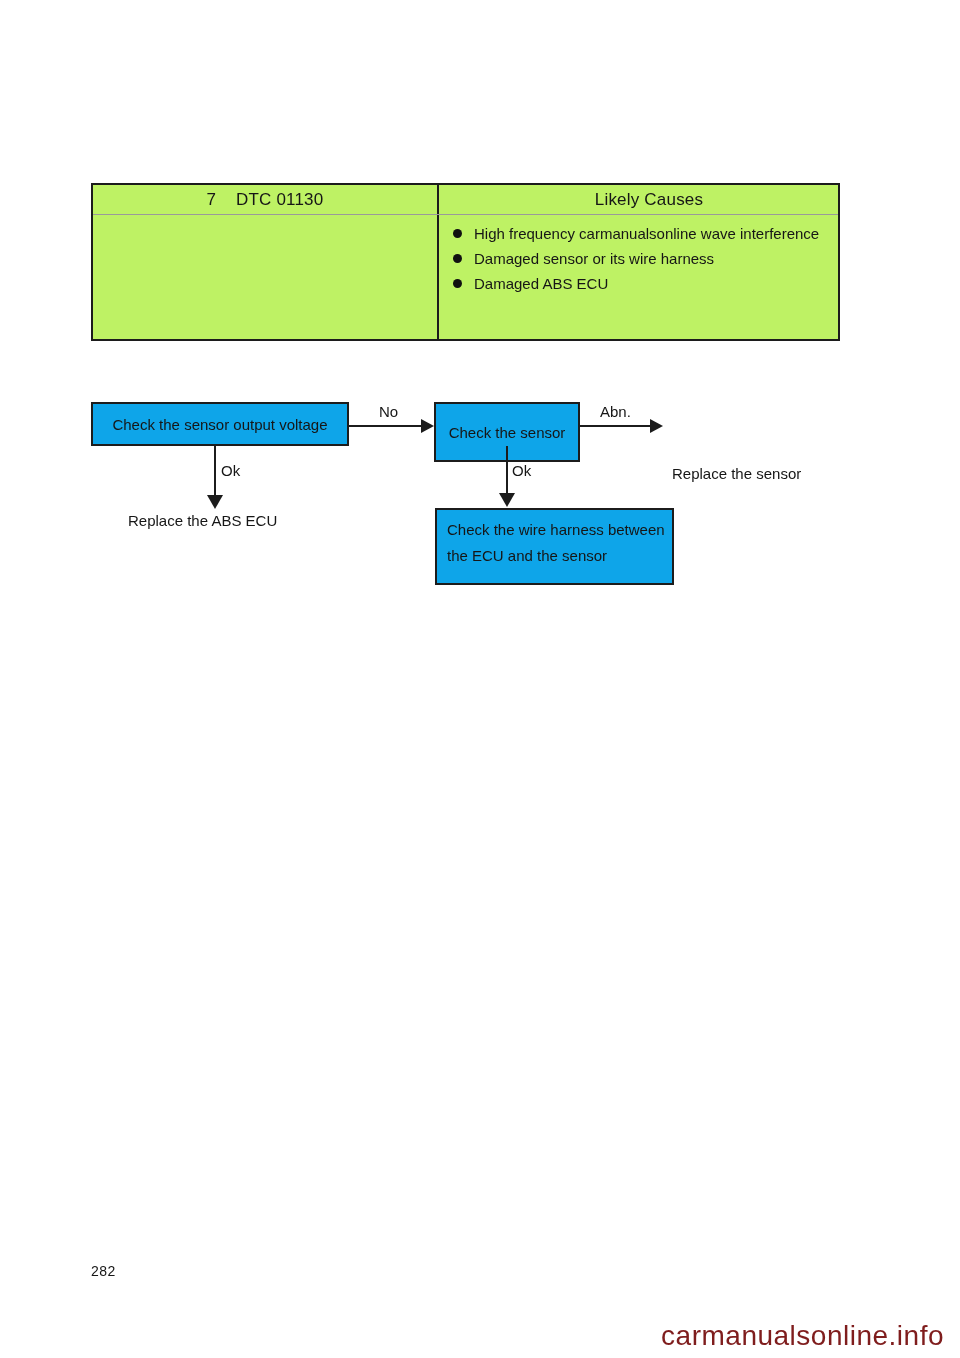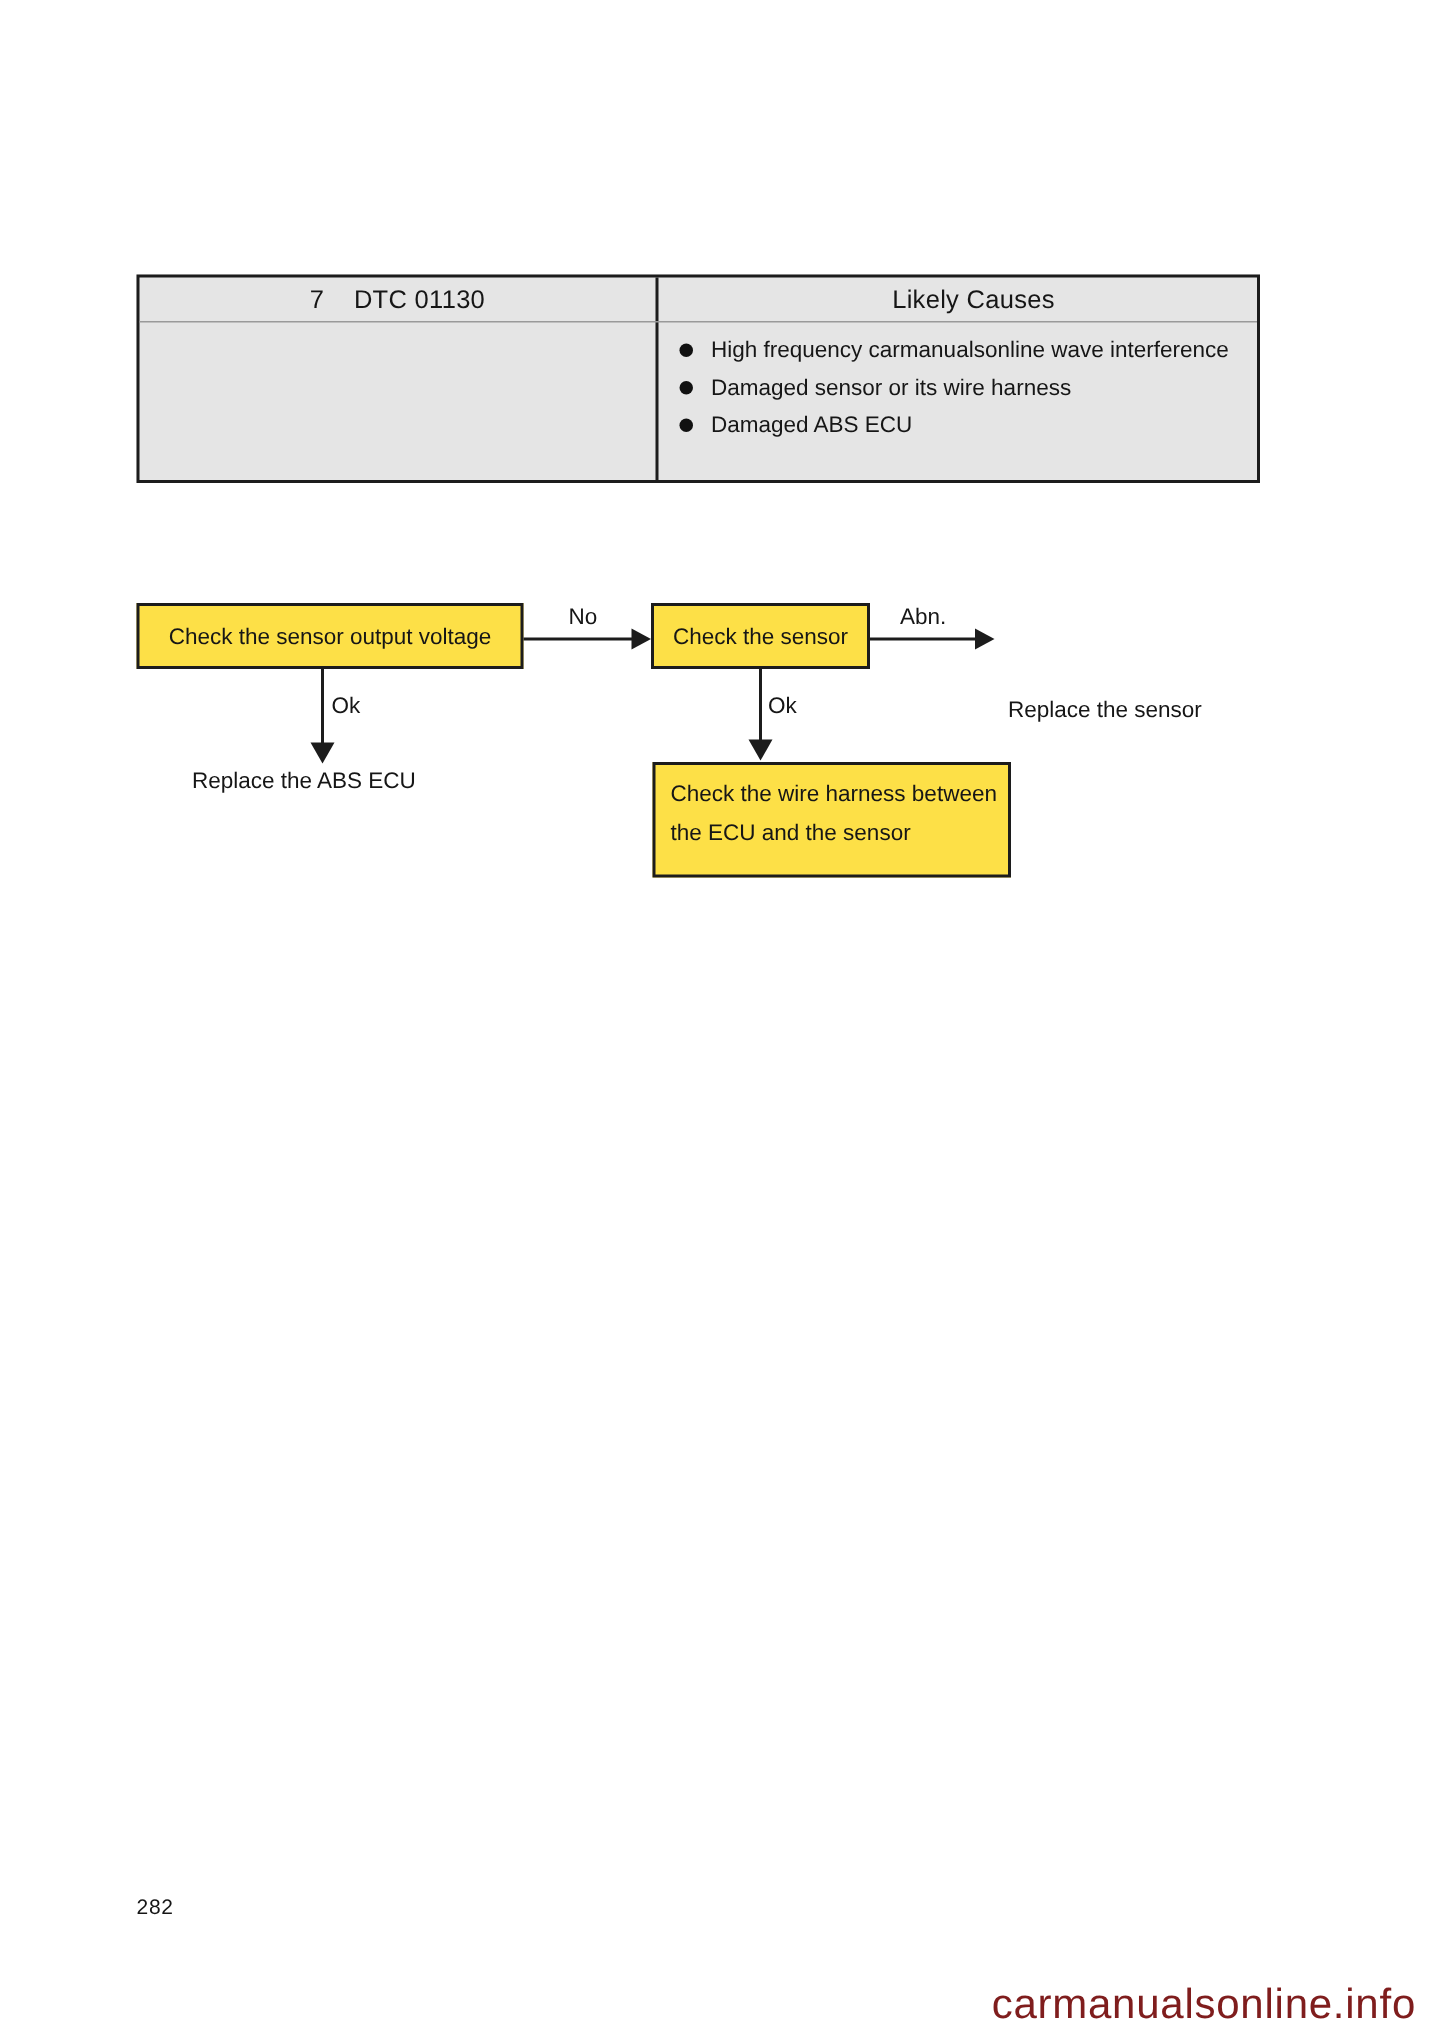--- a/index.html
+++ b/index.html
@@ -10,23 +10,23 @@
     height: 1358px;
     font-family: "Liberation Sans", sans-serif;
     color: #161616;
     overflow: hidden;
   }
 
   
   .dtc-table {
     position: absolute;
     left: 91px; top: 183px;
-    width: 749px; height: 139px;
+    width: 749px; height: 158px;
     border: 2px solid #1c1c1c;
-    background: #e5e5e5;
+    background: #bef264;
   }
   .dtc-col-divider {
     position: absolute;
     left: 344px; top: 0; bottom: 0;
     width: 2px; background: #1c1c1c;
   }
   .dtc-header-sep {
     position: absolute;
     left: 0; right: 0; top: 29px;
     height: 1px; background: #9a9a9a;
@@ -60,27 +60,27 @@
     width: 9px; height: 9px;
     margin: 8px 12px 0 2px;
     border-radius: 50%;
     background: #111;
   }
 
   
   .fc-box {
     position: absolute;
     border: 2px solid #1c1c1c;
-    background: #fde047;
+    background: #0ea5e9;
     font-size: 15px;
     display: flex; align-items: center; justify-content: center;
     text-align: center;
   }
   .fc-box-1 { left: 91px;  top: 402px; width: 258px; height: 44px; }
-  .fc-box-2 { left: 434px; top: 402px; width: 146px; height: 44px; }
+  .fc-box-2 { left: 434px; top: 402px; width: 146px; height: 60px; }
   .fc-box-3 {
     left: 435px; top: 508px; width: 239px; height: 77px;
     display: block; text-align: left;
     padding: 7px 0 0 10px; line-height 26px;
     line-height: 26px;
   }
 
   .fc-hline { position: absolute; height: 2px; background: #1c1c1c; }
   .fc-vline { position: absolute; width: 2px; background: #1c1c1c; }
   .fc-head-right {

